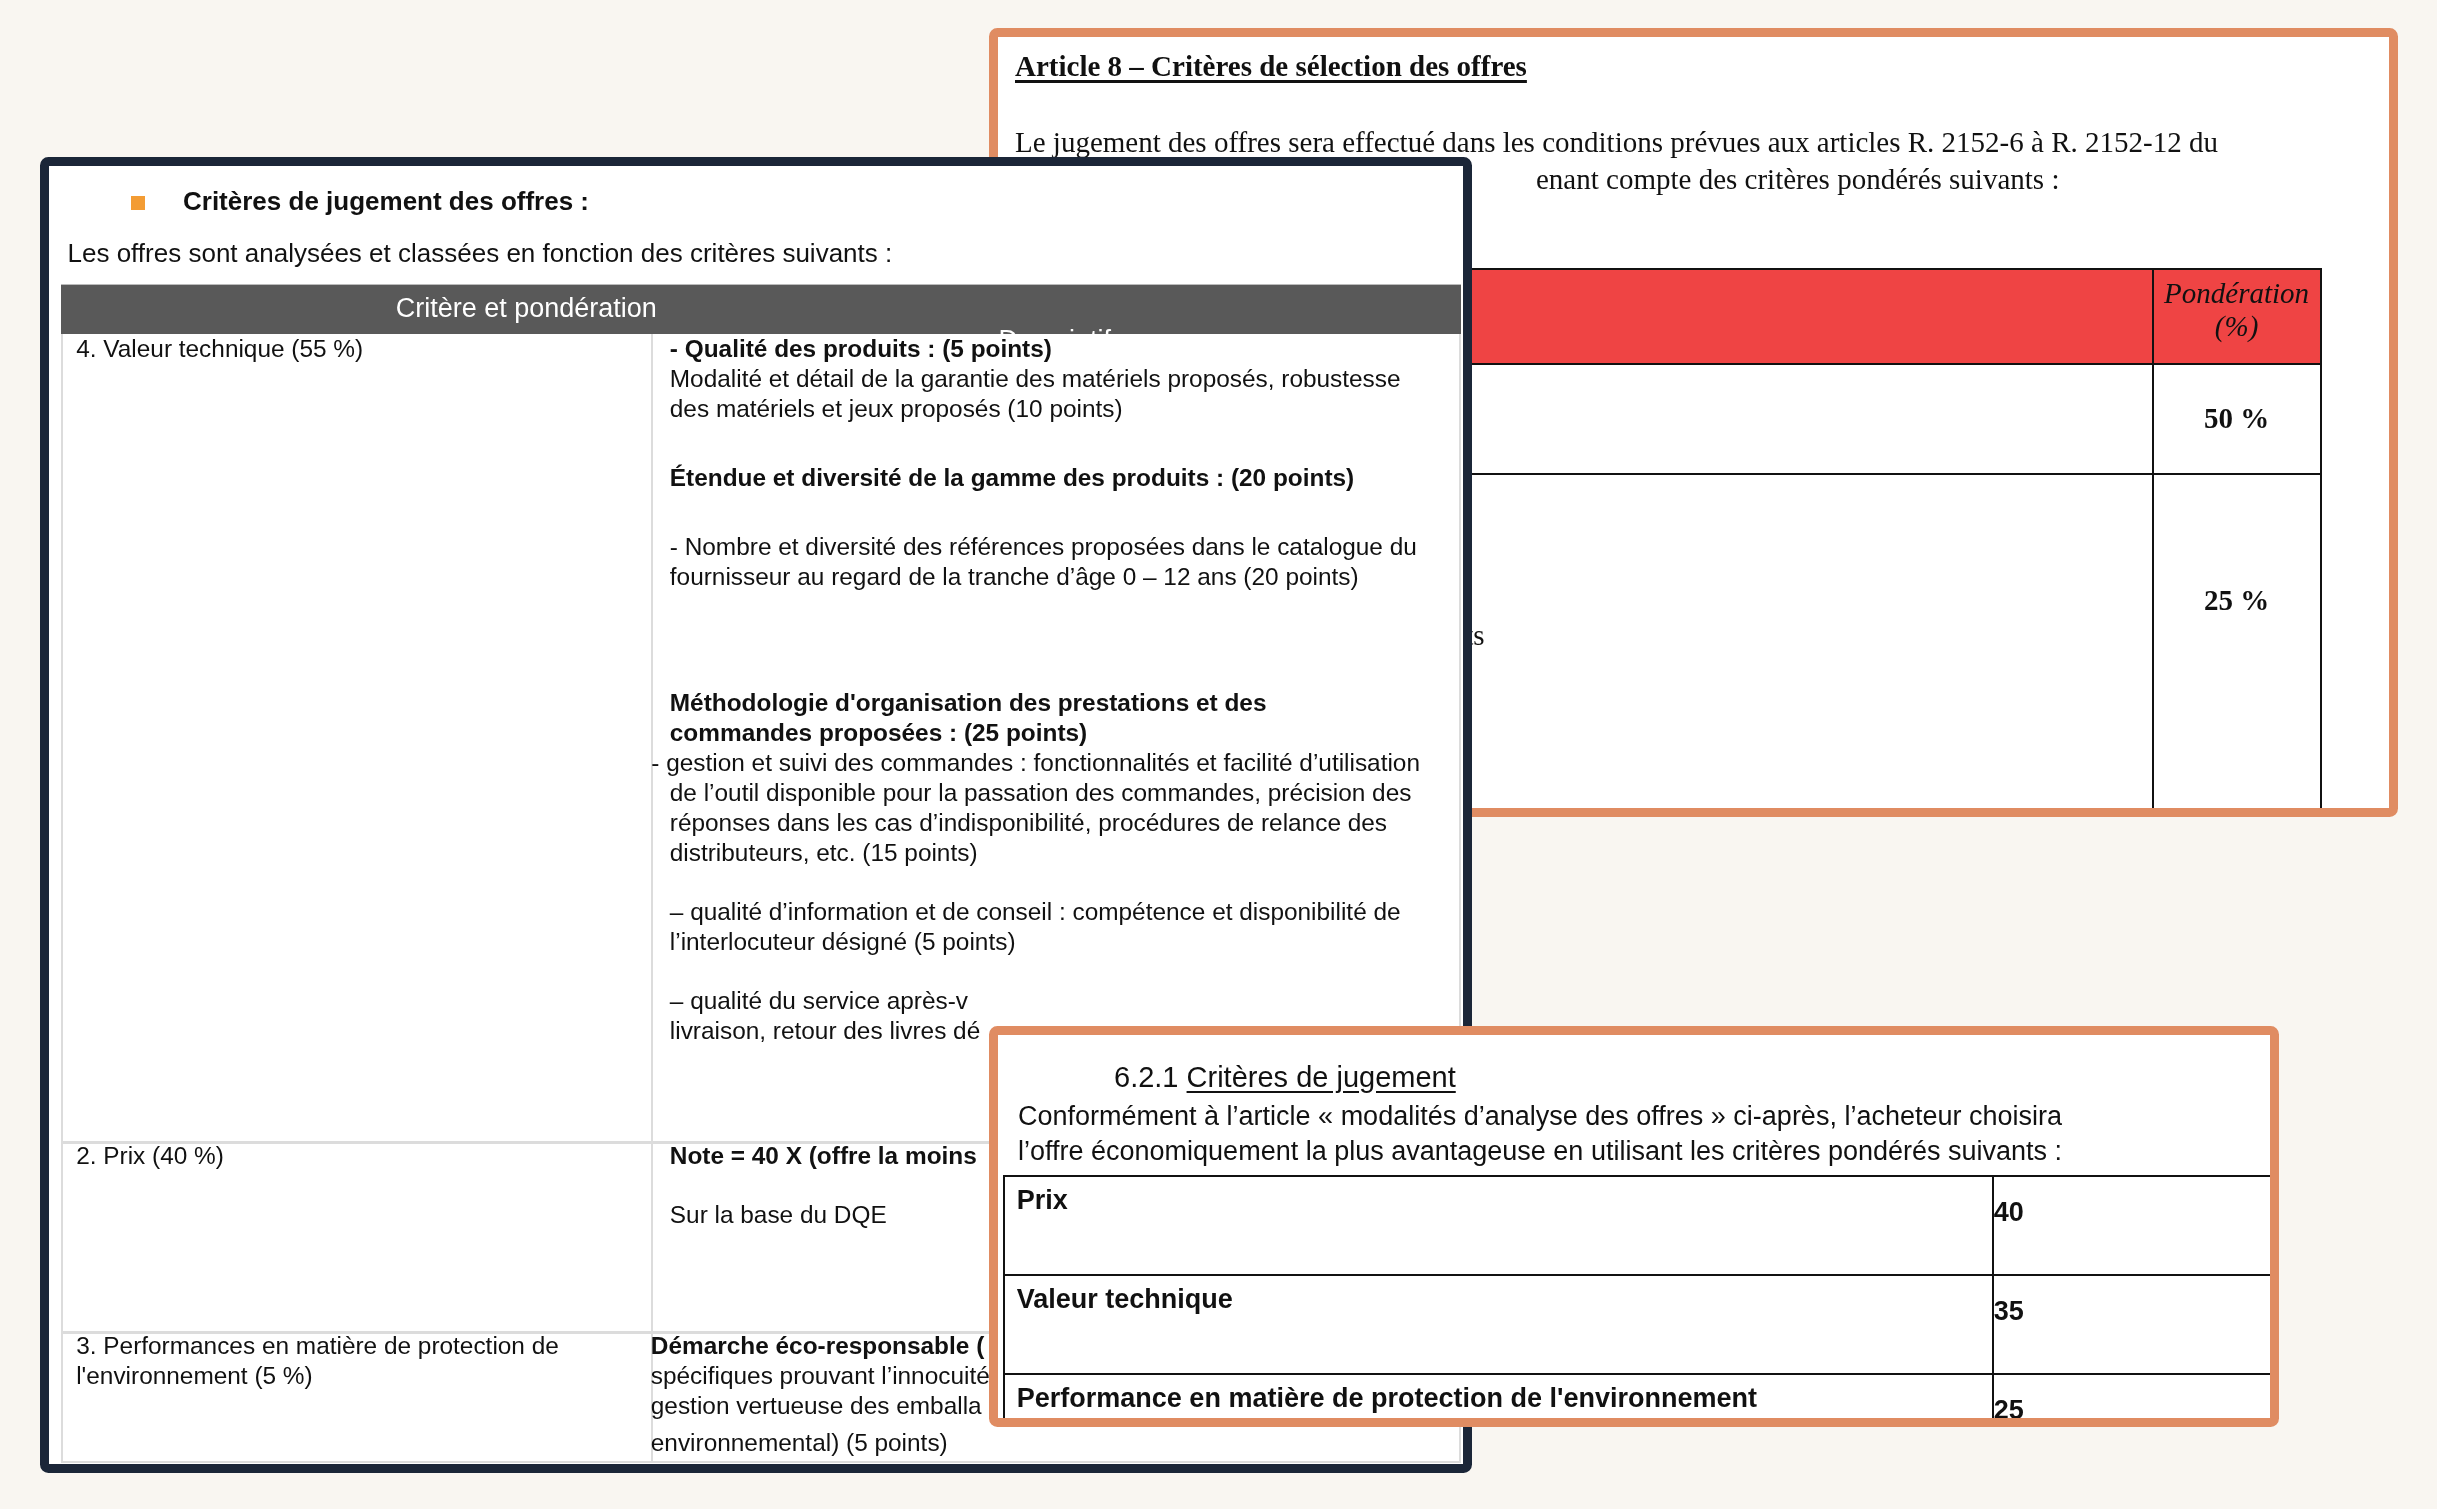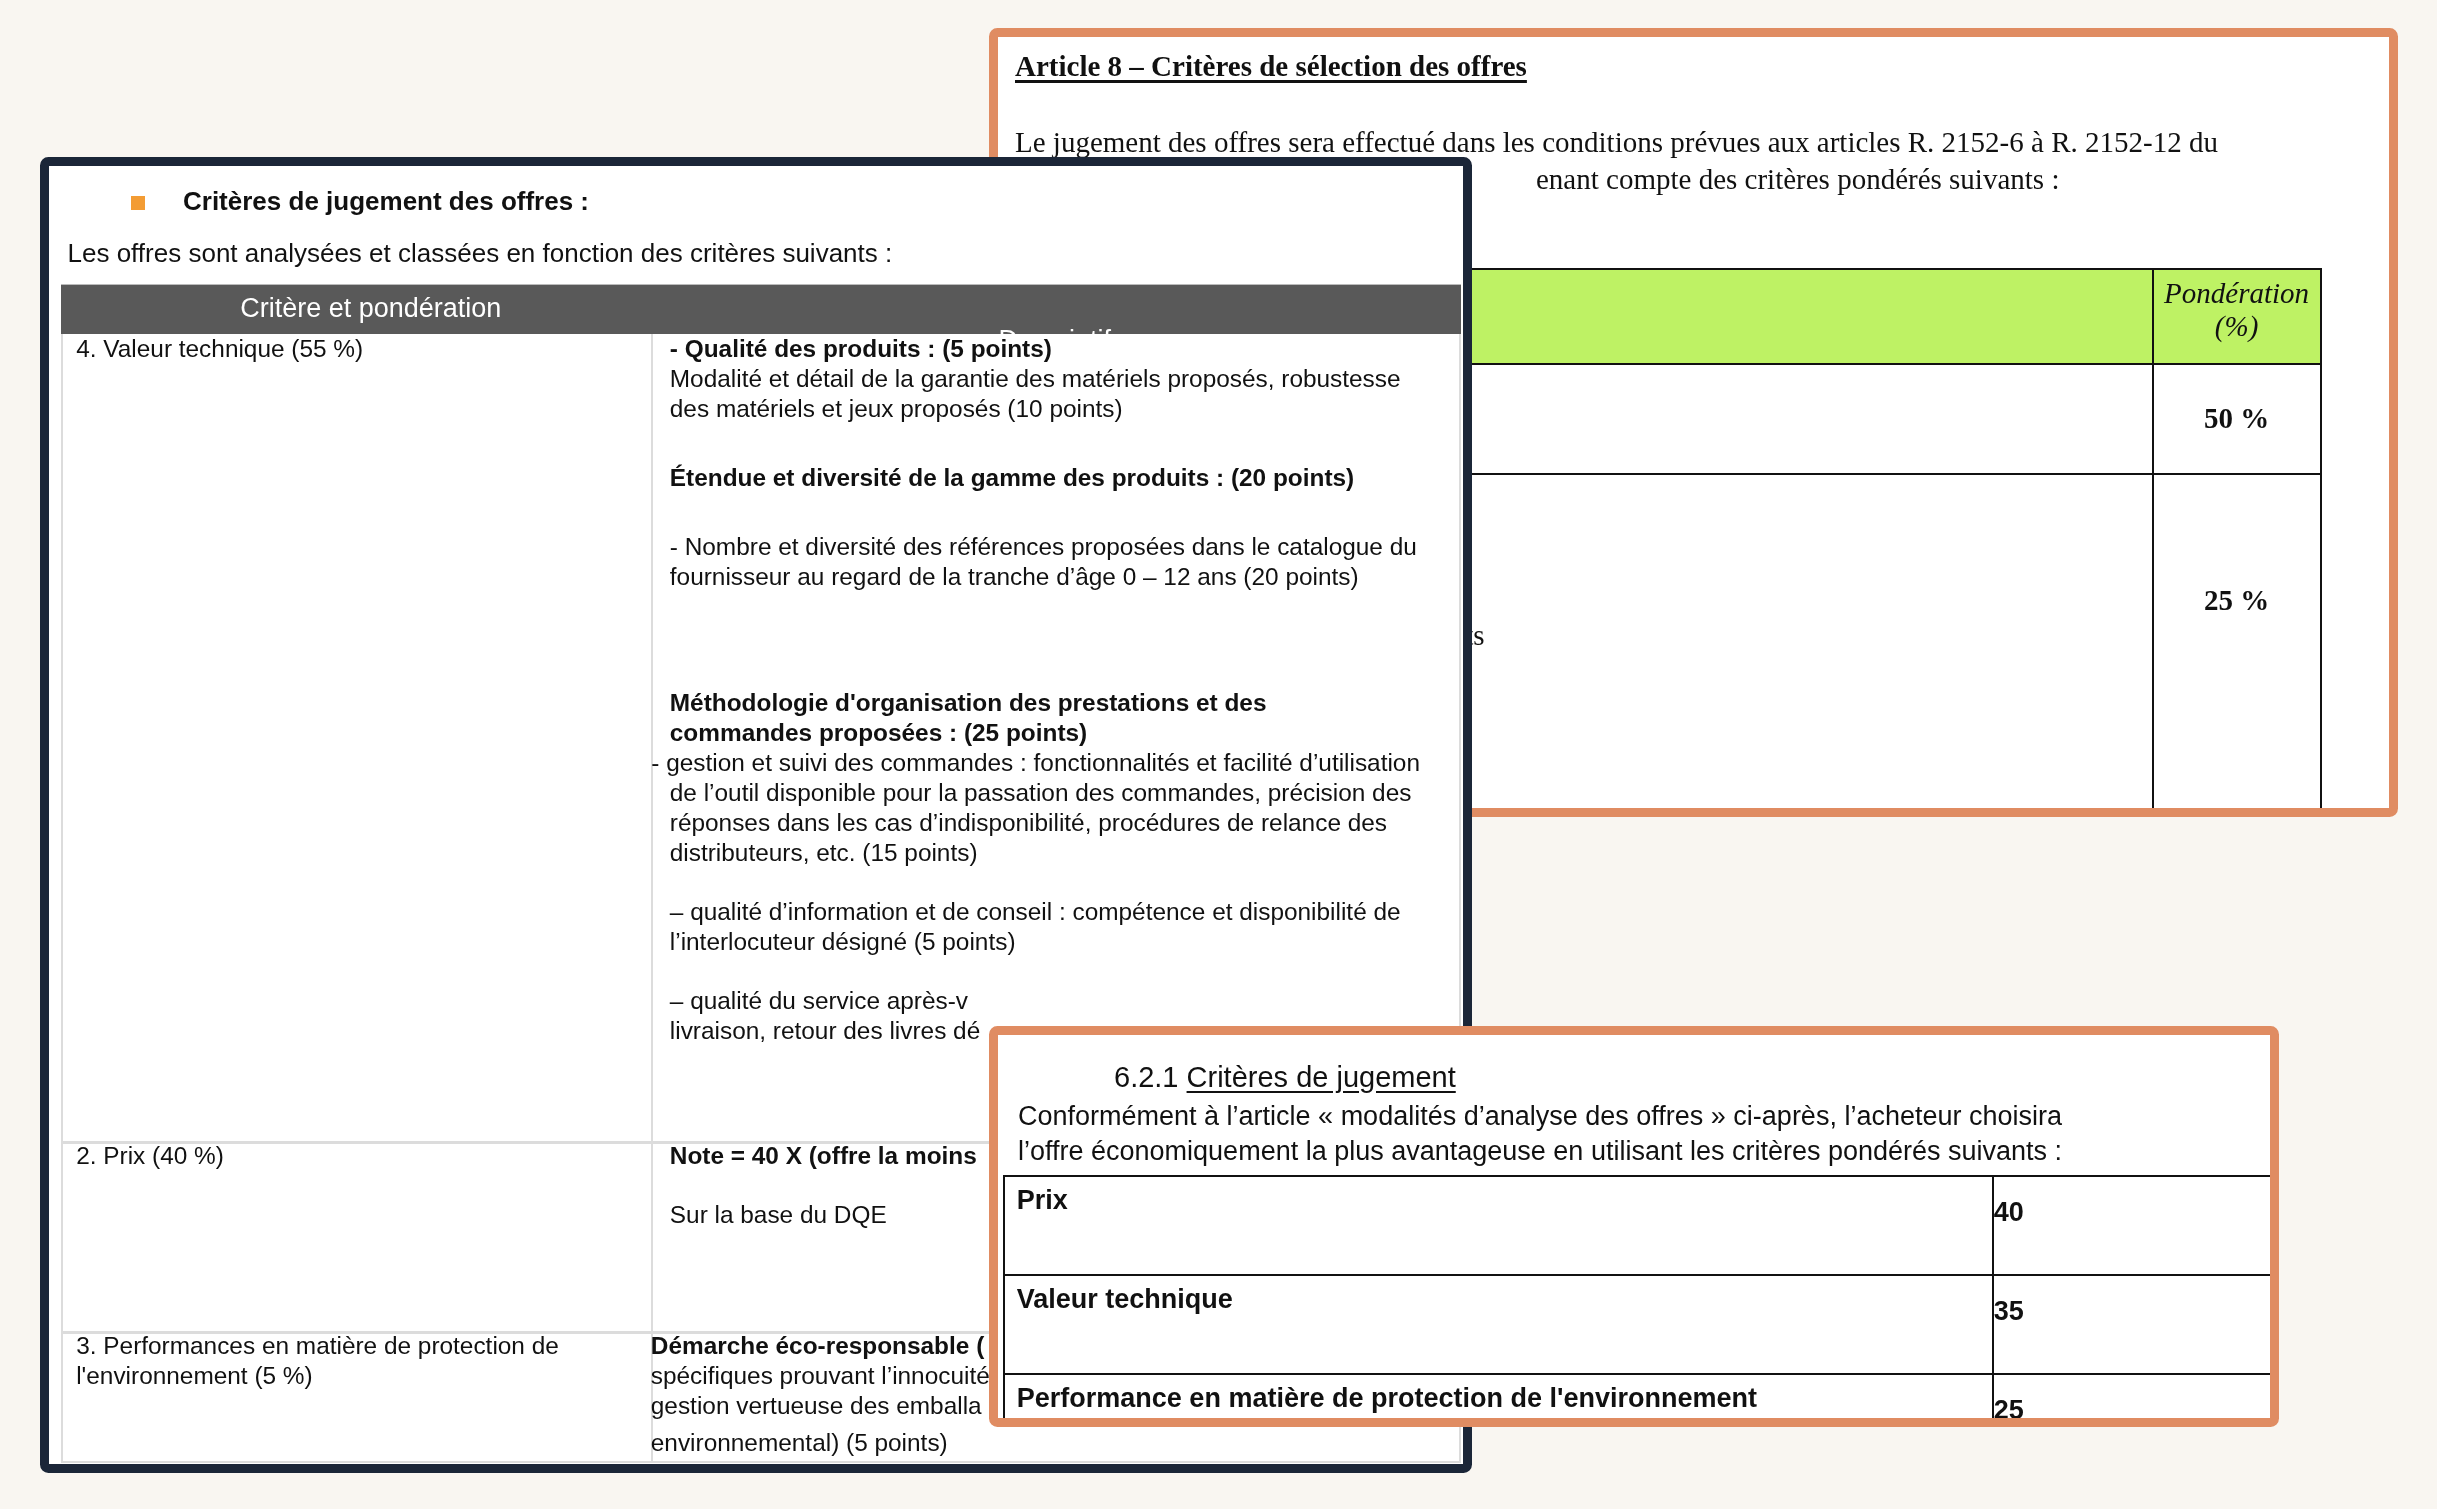--- a/index.html
+++ b/index.html
@@ -21,21 +21,21 @@
     text-decoration:underline; text-decoration-thickness:2.5px; text-underline-offset:4.2px;
   }
   #p-art8 .intro {
     position:absolute; left:17px; top:87px; width:1362px; font-size:29px; line-height:37px;
     text-align:justify;
   }
   #p-art8 table {
     position:absolute; left:-8.4px; top:231px; width:1332px; border-collapse:collapse; font-size:29px;
   }
   #p-art8 td, #p-art8 th { border:2.5px solid #111; vertical-align:top; padding:0; }
-  #p-art8 th { background:#bef264; font-weight:normal; font-style:italic; height:86px; text-align:left; }
+  #p-art8 th { background:#ef4444; font-weight:normal; font-style:italic; height:86px; text-align:left; }
   #p-art8 th.lib { padding:6.7px 0 0 76px; width:1084px; }
   #p-art8 th.pond { text-align:center; padding-top:6.7px; }
   #p-art8 tr.r1 td { height:108px; }
   #p-art8 tr.r2 td { height:254px; }
   #p-art8 td.lbl { padding-left:0; }
   #p-art8 td.val { text-align:center; font-weight:bold; vertical-align:middle; }
   #p-art8 .r2 .val { vertical-align:top; padding-top:109px; }
   #p-art8 .r1 .lbl span { display:block; padding-top:37px; }
   #p-art8 .r2 .lbl .l1 { display:block; padding-top:37px; }
   #p-art8 .r2 .lbl .l2 { display:block; padding-top:72px; line-height:37px; }
@@ -51,21 +51,21 @@
   }
   #p-left .bullet {
     position:absolute; left:82px; top:30px; width:14.3px; height:14.3px; background:#f39c34;
   }
   #p-left .heading span { margin-left:52px; }
   #p-left .lead { position:absolute; left:18.5px; top:72px; font-size:26px; }
   #p-left .thead {
     position:absolute; left:11.8px; top:118px; width:1400px; height:49px; background:#595959;
     color:#fff; font-size:27px; border-top:1.7px solid #bbb;
   }
-  #p-left .thead .c1 { position:absolute; left:16px; width:588px; text-align:center; top:8.4px; }
+  #p-left .thead .c1 { position:absolute; left:8px; width:588px; text-align:right; top:8.4px; }
   #p-left .thead .c2 { position:absolute; left:588px; width:812px; text-align:center; top:8.4px;margin-top:32px; }
   #p-left .tbody {
     position:absolute; left:11.8px; top:168px; width:1400px; height:1129px;
     border:2.5px solid #dcdcdc; border-top:none; box-sizing:border-box;
   }
   #p-left .vline { position:absolute; left:588px; top:0; bottom:0; width:2.5px; background:#dcdcdc; }
   #p-left .hline { position:absolute; left:0; right:0; height:2.5px; background:#dcdcdc; }
   #p-left .cell-l { position:absolute; left:13.4px; font-size:24.4px; line-height:30px; }
   #p-left .cell-r { position:absolute; left:607px; width:782px; font-size:24.4px; line-height:30px; text-align:justify; }
   #p-left b { font-weight:bold; }

